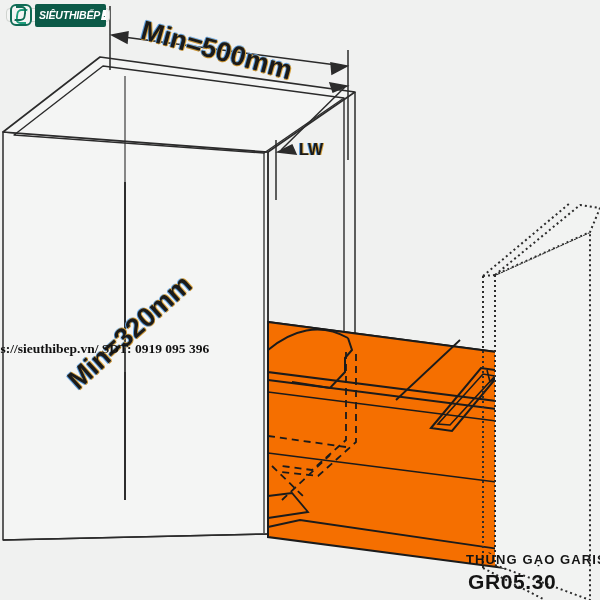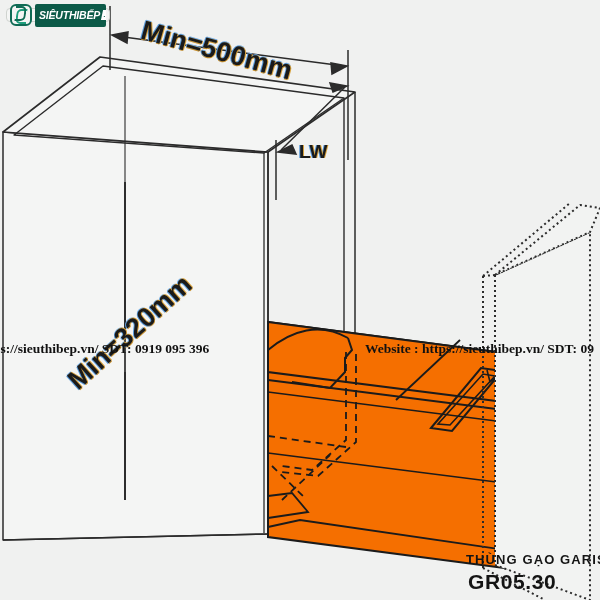--- a/index.html
+++ b/index.html
@@ -122,21 +122,21 @@
     left: 62px;
     top: 373px;
     font-size: 27px;
     transform: rotate(-42deg);
     transform-origin: left top;
   }
   #lw-label {
     position: absolute;
     left: 299px;
     top: 141px;
-    font-size: 19px;
+    font-size: 16px;
     font-weight: bold;
     color: #1a1a1a;
     text-shadow: 1px 0 0 #d8a23c, -1px 0 0 #5a9ad8;
   }
 
   
   .watermark {
     position: absolute;
     font-family: "Liberation Serif", serif;
     font-weight: bold;
@@ -273,19 +273,18 @@
   </div>
 
   <div class="dim-label" id="dim-500">Min=500mm</div>
 
   <div class="dim-label" id="dim-320">Min=320mm</div>
 
   <div id="lw-label">LW</div>
 
   <div class="watermark" id="wm-left">ttps://sieuthibep.vn/   SDT: 0919 095 396</div>
 
-  <div class="watermark" id="wm-right">Website : https://sieuthibep.vn/   SDT: 09</div>
 
   <div class="caption" id="caption-name">THÙNG GẠO GARIS</div>
 
   <div class="caption" id="caption-code">GR05.30</div>
 
 </div>
 
 </body></html>

